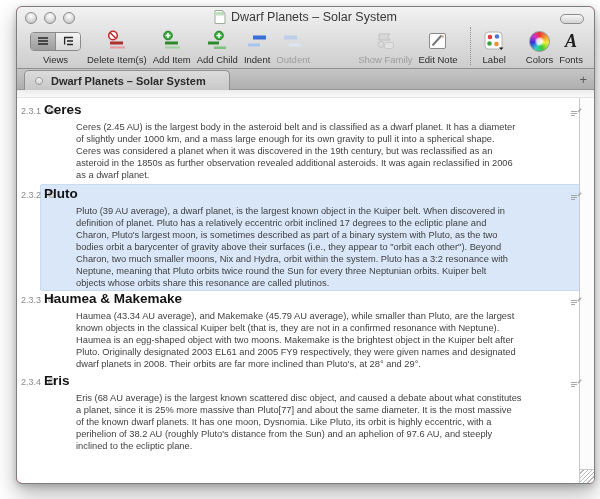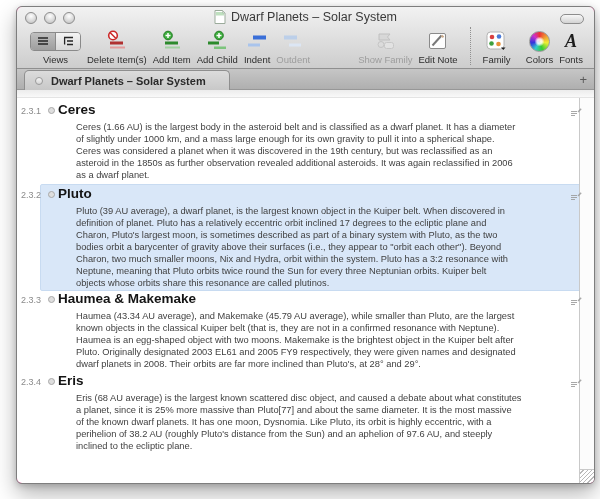--- a/index.html
+++ b/index.html
@@ -91,21 +91,21 @@
   .selbg {
     position:absolute; left:23px; right:-15px; top:-2px; bottom:-2px; z-index:0;
     background:#d9e7f8; border:1px solid #c8dbf1; border-radius:2px;
   }
   .head { position:relative; height:16px; z-index:1; }
   .num { position:absolute; left:4px; top:4px; font-size:9px; color:#8b8b8b; }
   .bullet {
     position:absolute; left:31px; top:5px; width:7px; height:7px; box-sizing:border-box;
     border-radius:50%; border:1px solid #a8a8a8; background:#dedede;
   }
-  .ititle { position:absolute; left:41px; top:0; font-size:13.5px; font-weight:bold; color:#141414; white-space:nowrap; }
+  .ititle { position:absolute; left:27px; top:0; font-size:13.5px; font-weight:bold; color:#141414; white-space:nowrap; }
   .note-ic { position:absolute; right:-8px; top:2px; opacity:.85; }
   .ibody { position:relative; z-index:1; margin:3px 0 0 59px; font-size:9.3px; line-height:12px; color:#3f3f3f; }
   .note-line { white-space:nowrap; overflow:hidden; }
 </style>
 </head>
 <body>
 
 <div class="window">
 
   <div class="chrome">
@@ -234,21 +234,21 @@
         <div class="ticon">
           <svg width="23" height="22">
               <rect x="2" y="2" width="17" height="17" rx="3.5" fill="#ffffff" stroke="#b2b2b2"></rect>
               <circle cx="7" cy="7" r="2.3" fill="#d84040"></circle>
               <circle cx="14" cy="6.5" r="2.3" fill="#4a7ad8"></circle>
               <circle cx="6.5" cy="13.5" r="2.3" fill="#3da03d"></circle>
               <circle cx="13.5" cy="14" r="2.3" fill="#e8913a"></circle>
               <path d="M17.5 19.5h4.5l-2.25 2.5z" fill="#1c1c1c" transform="translate(-1.5,-2)"></path>
             </svg>
         </div>
-        <div class="tlabel">Family</div>
+        <div class="tlabel">Label</div>
       </div>
 
       <span class="grow"></span>
 
       <div class="titem">
         <div class="ticon">
             <span class="colorwheel"></span>
           </div>
         <div class="tlabel">Colors</div>
       </div>
@@ -280,21 +280,21 @@
         <span class="bullet"></span>
         <span class="ititle">Ceres</span>
         <span class="note-ic">
           <svg width="12" height="11">
               <path stroke="#9a9a9a" d="M1 4.5h6M1 6.5h6M1 8.5h4"></path>
               <path fill="#9a9a9a" d="M7.5 4.5l3.2-3.2 1 1-3.2 3.2z"></path>
             </svg>
         </span>
       </div>
       <div class="ibody">
-          <div class="note-line">Ceres (1.66 AU) is the largest body in the asteroid belt and is classified as a dwarf planet. It has a diameter</div>
+          <div class="note-line">Ceres (2.45 AU) is the largest body in the asteroid belt and is classified as a dwarf planet. It has a diameter</div>
           <div class="note-line">of slightly under 1000 km, and a mass large enough for its own gravity to pull it into a spherical shape.</div>
           <div class="note-line">Ceres was considered a planet when it was discovered in the 19th century, but was reclassified as an</div>
           <div class="note-line">asteroid in the 1850s as further observation revealed additional asteroids. It was again reclassified in 2006</div>
           <div class="note-line">as a dwarf planet.</div>
         </div>
     </div>
 
     <div class="item selected">
       <div class="selbg"></div>
       <div class="head">

